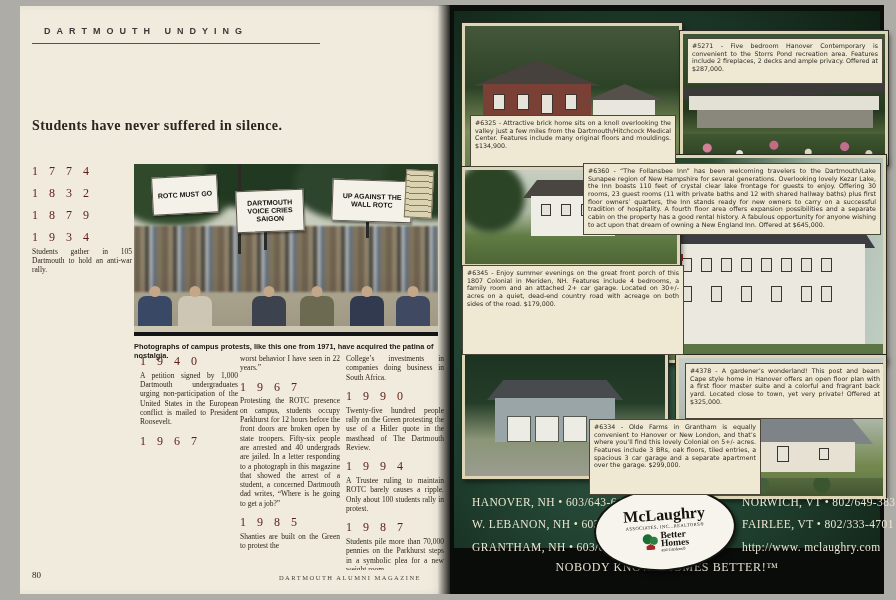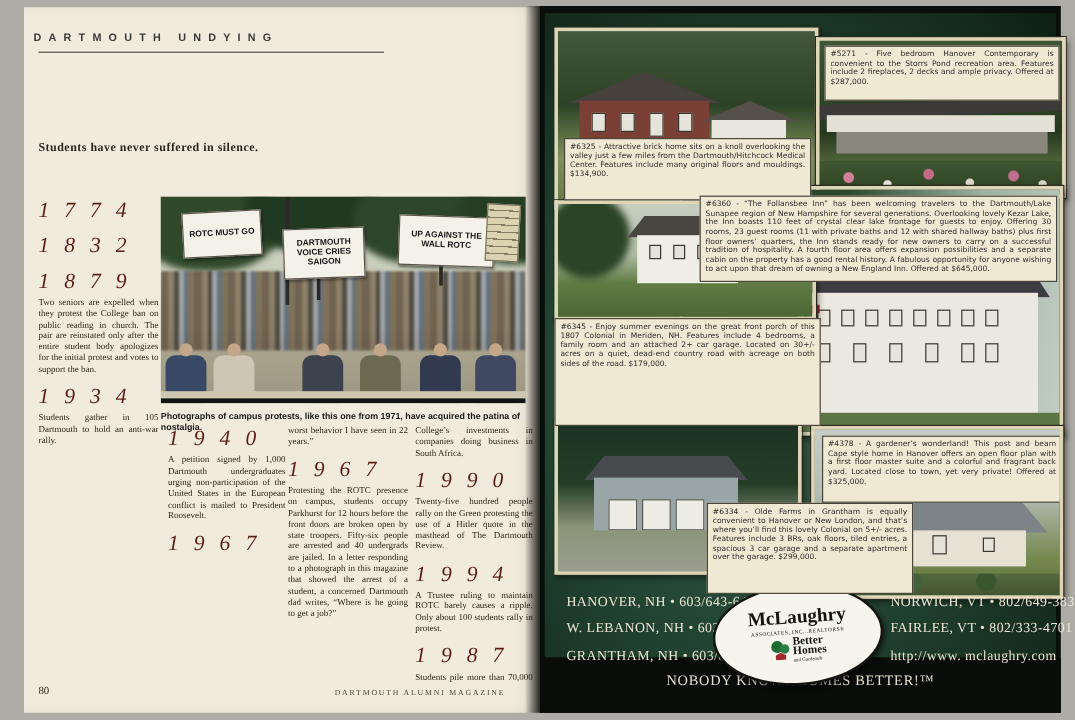--- a/index.html
+++ b/index.html
@@ -1,25 +1,25 @@
 <!DOCTYPE html>
 <html><head>
 <meta charset="utf-8">
 <style>
   html,body{margin:0;padding:0;}
   body{width:896px;height:600px;background:#aeaca6;font-family:"Liberation Serif",serif;overflow:hidden;position:relative;}
   .scan{position:absolute;inset:0;}
   
   .left-page{position:absolute;left:20px;top:6px;width:430px;height:588px;background:#f0ebdd;box-shadow:inset -14px 0 18px -12px rgba(0,0,0,.35);}
-  .kicker{position:absolute;left:8px;top:20px;font-family:"Liberation Sans",sans-serif;font-size:9px;font-weight:700;letter-spacing:6px;color:#3a3a38;}
+  .kicker{position:absolute;left:24px;top:20px;font-family:"Liberation Sans",sans-serif;font-size:9px;font-weight:700;letter-spacing:6px;color:#3a3a38;}
   .kicker-rule{position:absolute;left:12px;top:37px;width:288px;height:1px;background:#55524c;}
   .article-title{position:absolute;left:10px;top:60px;font-size:30px;letter-spacing:.5px;color:#191711;font-family:"Liberation Serif",serif;}
-  .article-subtitle{position:absolute;left:12px;top:112px;font-size:10px;font-weight:700;color:#2b2620;letter-spacing:.4px;}
+  .article-subtitle{position:absolute;left:12px;top:112px;font-size:14px;font-weight:700;color:#2b2620;letter-spacing:.4px;}
   .tcol{position:absolute;font-size:7.5px;line-height:1.24;color:#2e2519;text-align:justify;overflow:hidden;}
-  .tcol .yr{font-style:italic;font-size:18px;letter-spacing:4px;color:#5d1c15;margin:7px 0 2px 0;font-weight:400;}
+  .tcol .yr{font-size:12px;letter-spacing:4px;color:#5d1c15;margin:7px 0 2px 0;font-weight:400;}
   .tcol .seg:first-child .yr{margin-top:0;}
   .col0{left:12px;top:158px;width:100px;height:404px;}
   .col1{left:120px;top:348px;width:98px;height:216px;}
   .col2{left:220px;top:348px;width:100px;height:216px;}
   .col3{left:326px;top:348px;width:98px;height:216px;}
   .pagenum{position:absolute;left:12px;top:564px;font-size:9px;color:#2e2519;}
   .mag-footer{position:absolute;left:230px;top:568px;width:200px;text-align:center;font-size:6.5px;letter-spacing:1.5px;color:#4a453c;}
   
   .photo{position:absolute;left:114px;top:158px;width:304px;height:172px;overflow:hidden;background:#b9c2a8;filter:saturate(.85);}
   .p-sky{position:absolute;inset:0;background:linear-gradient(#dfe2d4,#c8cdb8 35%,#a8b292 55%,#b3ab90 70%,#c4bb9e 100%);}
@@ -112,21 +112,20 @@
 
     <div class="tcol col0">
       <div class="seg">
         <div class="yr">1 7 7 4</div>
       </div>
       <div class="seg">
         <div class="yr">1 8 3 2</div>
       </div>
       <div class="seg">
         <div class="yr">1 8 7 9</div>
-        <div>Two seniors are expelled when they protest the College ban on public reading in church. The pair are reinstated only after the entire student body apologizes for the initial protest and votes to support the ban.</div>
       </div>
       <div class="seg">
         <div class="yr">1 9 3 4</div>
         <div>Students gather in 105 Dartmouth to hold an anti-war rally.</div>
       </div>
     </div>
 
     <div class="photo">
       <div class="p-sky"></div>
       <div class="p-blob" style="left:-20px;top:-18px;width:120px;height:80px;background:#2d4a27;"></div>
@@ -163,20 +162,24 @@
       </div>
     </div>
     <div class="tcol col2">
       <div class="seg">
         <div>worst behavior I have seen in 22 years.”</div>
       </div>
       <div class="seg">
         <div class="yr">1 9 6 7</div>
         <div>Protesting the ROTC presence on campus, students occupy Parkhurst for 12 hours before the front doors are broken open by state troopers. Fifty-six people are arrested and 40 undergrads are jailed. In a letter responding to a photograph in this magazine that showed the arrest of a student, a concerned Dartmouth dad writes, “Where is he going to get a job?”</div>
       </div>
+      <div class="seg">
+        <div class="yr">1 9 8 5</div>
+        <div>Shanties are built on the Green to protest the</div>
+      </div>
     </div>
     <div class="tcol col3">
       <div class="seg">
         <div>College’s investments in companies doing business in South Africa.</div>
       </div>
       <div class="seg">
         <div class="yr">1 9 9 0</div>
         <div>Twenty-five hundred people rally on the Green protesting the use of a Hitler quote in the masthead of The Dartmouth Review.</div>
       </div>
       <div class="seg">

